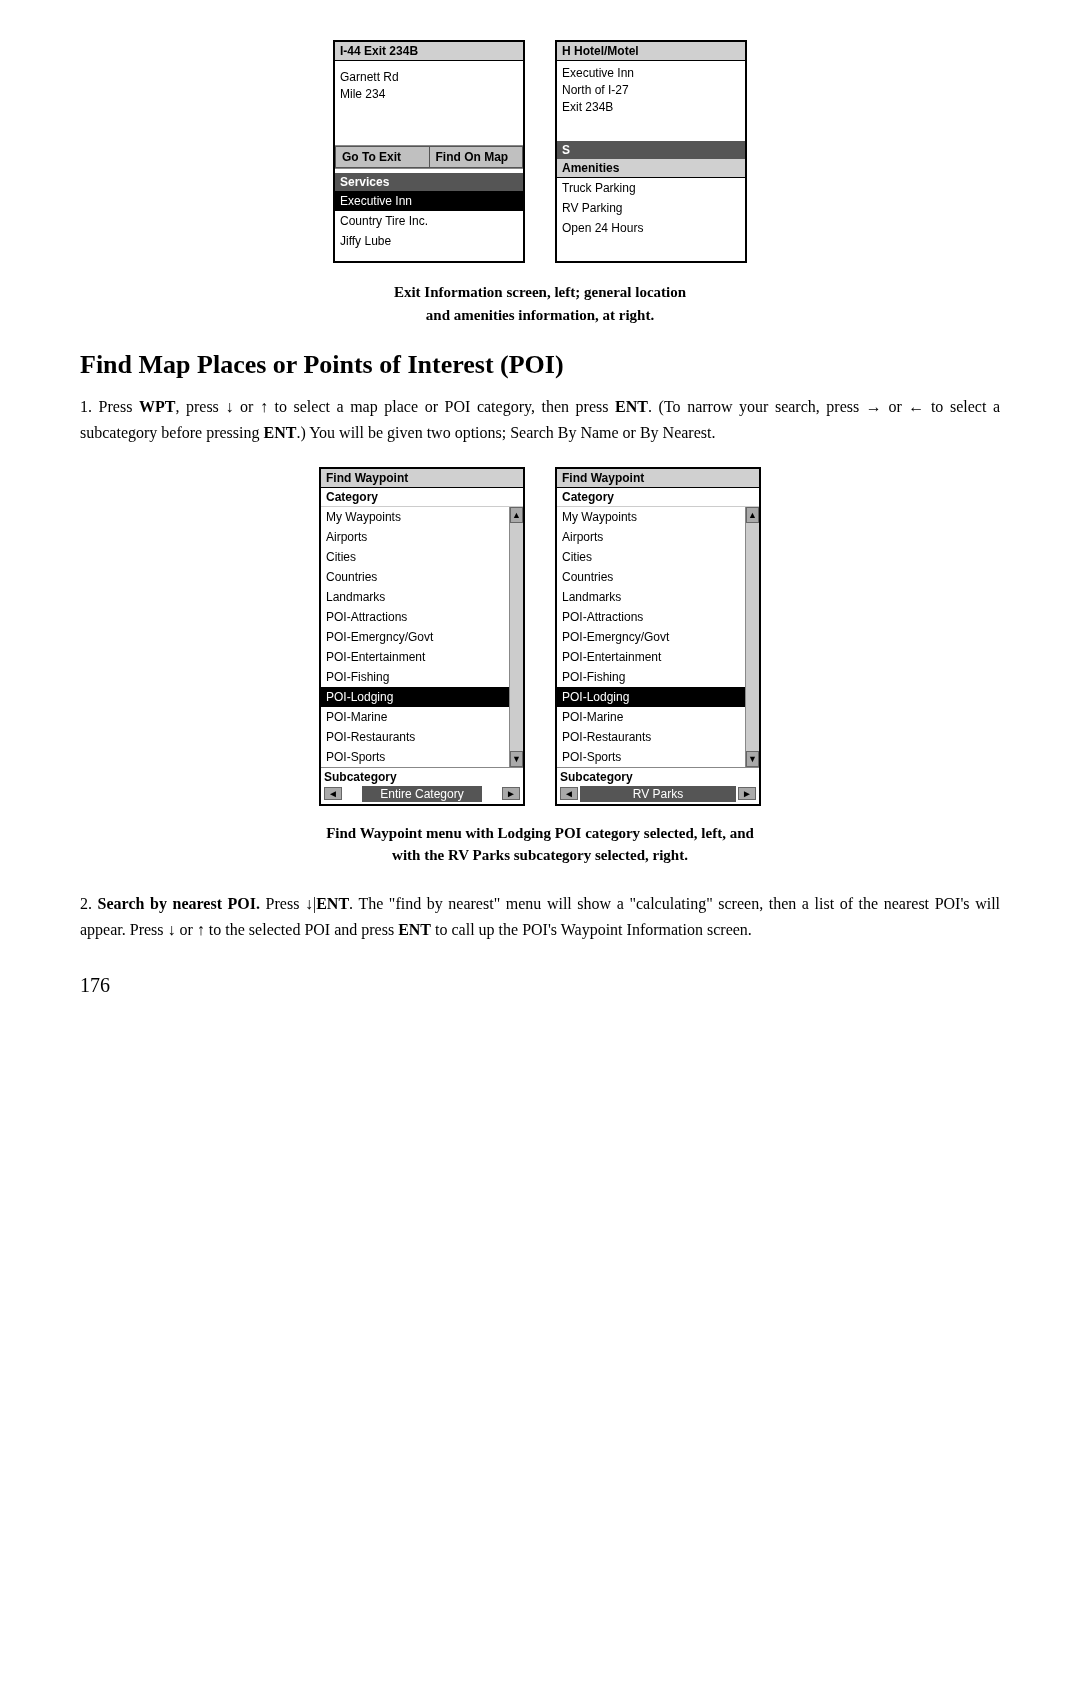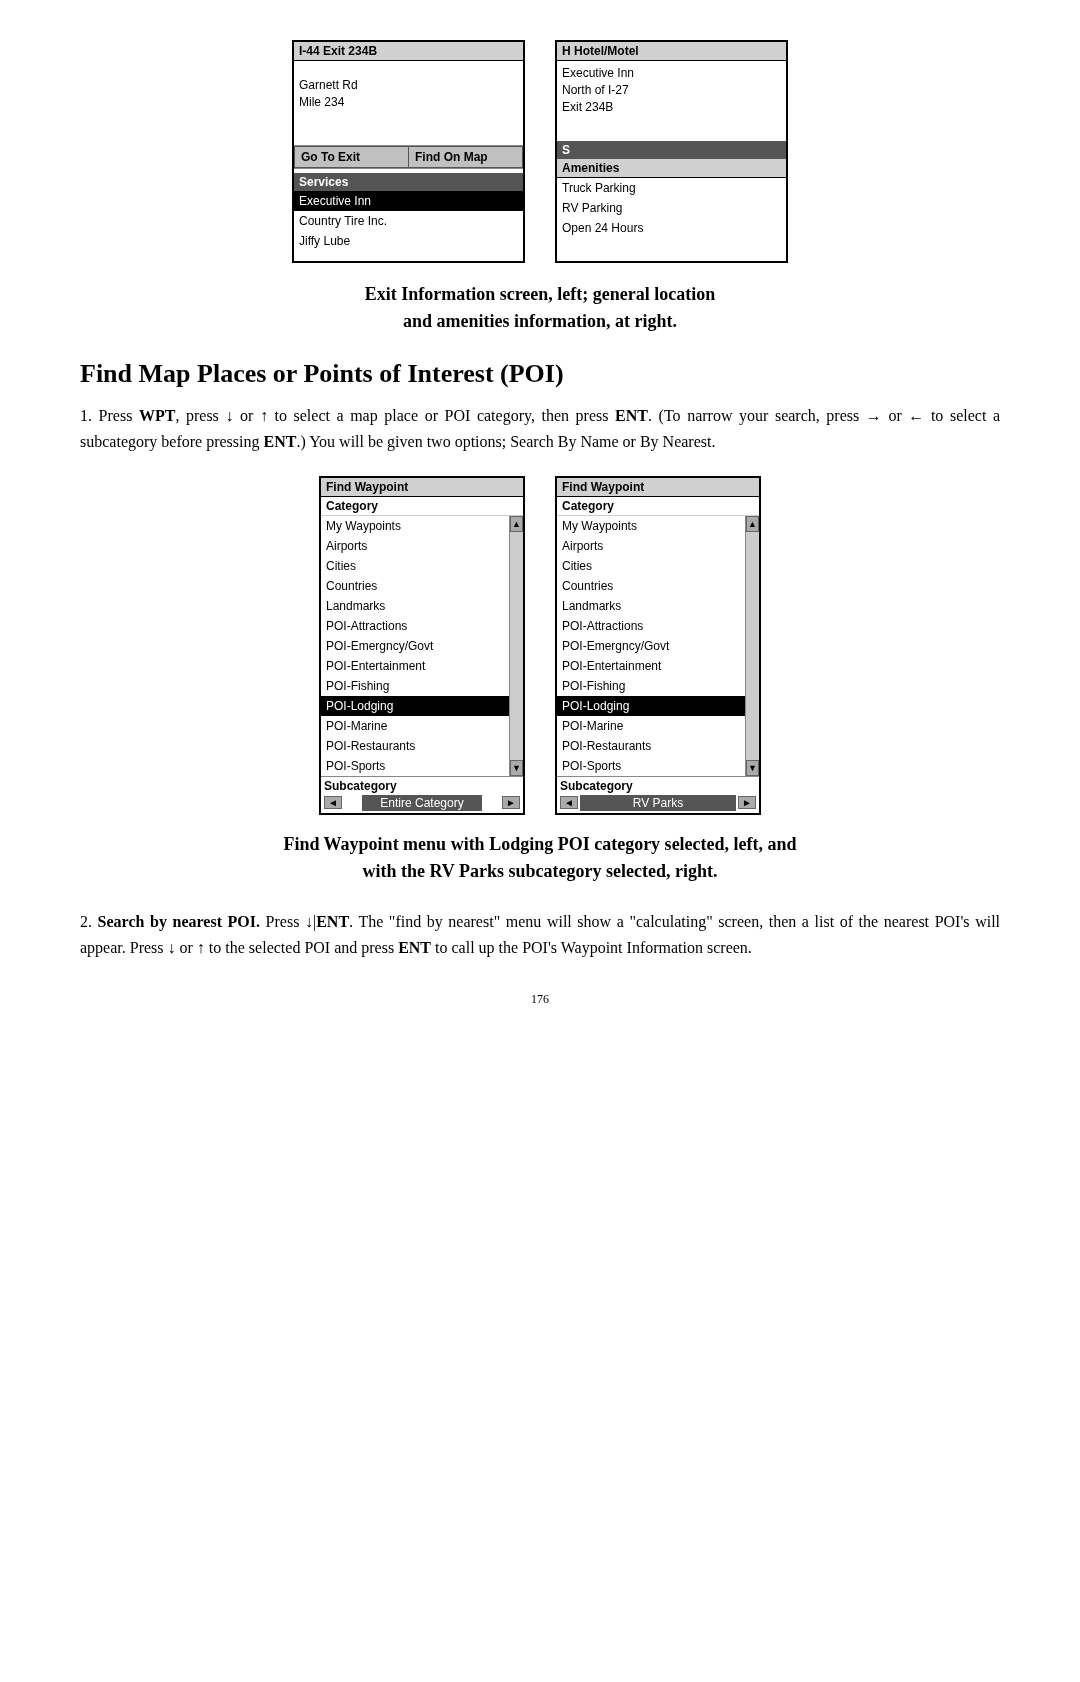--- a/index.html
+++ b/index.html
@@ -24,35 +24,35 @@
     .screenshots-row {
       display: flex;
       justify-content: center;
       gap: 30px;
       margin-bottom: 18px;
     }
 
     .device-screen {
       border: 2px solid #000;
       background: #fff;
-      width: 233px;
+      width: 192px;
       font-family: Arial, Helvetica, sans-serif;
       font-size: 13px;
     }
 
     .screen-title-bar {
       background: #d0d0d0;
       border-bottom: 1px solid #000;
       padding: 2px 5px;
       font-size: 12px;
       font-weight: bold;
     }
 
     .screen-content {
-      padding: 16px 5px;
+      padding: 8px 5px;
       min-height: 80px;
     }
 
     .screen-content .line {
       display: block;
       font-size: 12px;
       line-height: 1.4;
     }
 
     .screen-buttons {
@@ -110,21 +110,21 @@
     .amenities-label {
       background: #d0d0d0;
       border-bottom: 1px solid #000;
       padding: 2px 5px;
       font-size: 12px;
       font-weight: bold;
     }
 
     .caption-text {
       text-align: center;
-      font-size: 18px;
+      font-size: 15px;
       font-weight: bold;
       margin-bottom: 24px;
       line-height: 1.5;
     }
 
     
     .section-heading {
       font-size: 26px;
       font-weight: bold;
       font-family: 'Times New Roman', Times, serif;
@@ -199,22 +199,22 @@
     
     .second-para {
       font-size: 16px;
       line-height: 1.65;
       text-align: justify;
       margin-bottom: 30px;
     }
 
     
     .page-number {
-      text-align: center;
-      font-size: 12px;
+      text-align: left;
+      font-size: 20px;
     }
   </style>
 </head>
 <body>
 
 <div class="page-content">
 
   <div class="screenshots-row">
 
     <div class="device-screen">

